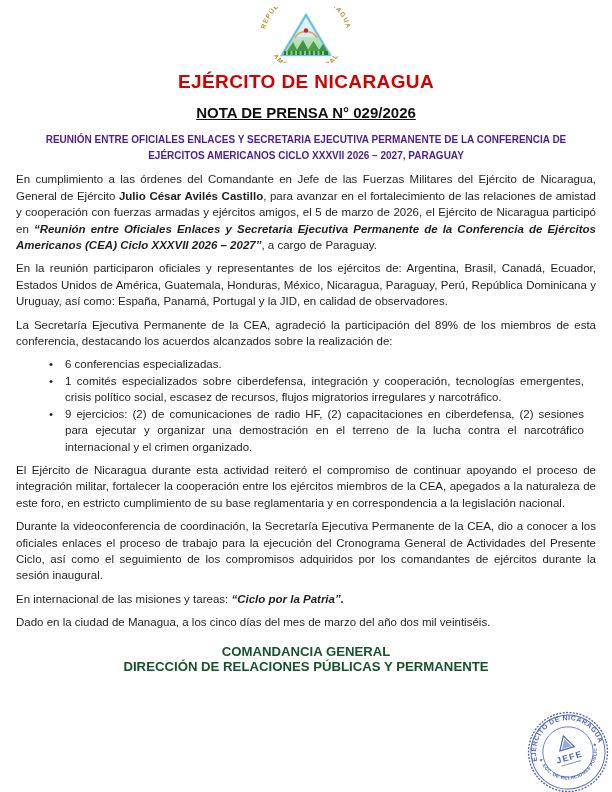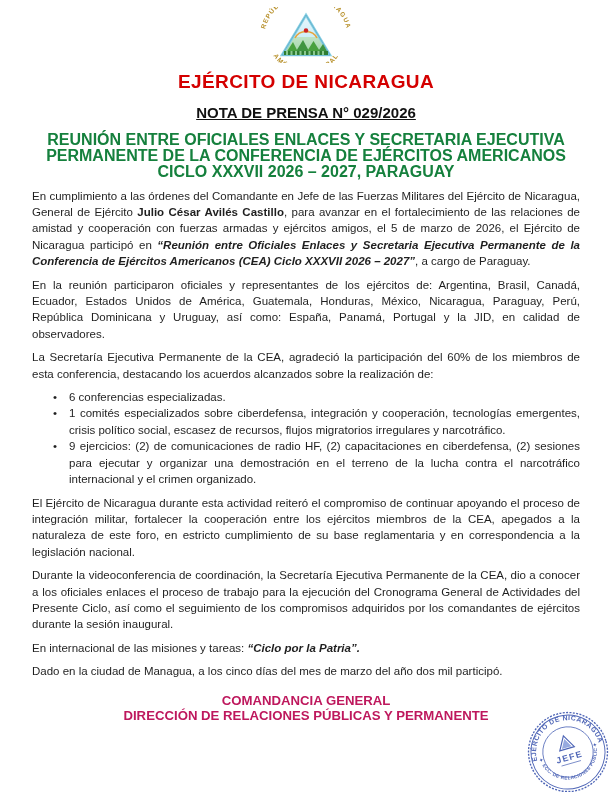--- a/index.html
+++ b/index.html
@@ -1,50 +1,50 @@
 <!DOCTYPE html>
 <html><head>
 <meta charset="utf-8">
 <style>
   html,body{margin:0;padding:0;background:#888;}
   .page{
     width:612px;height:792px;position:relative;margin:0 auto;
     background:#ffffff;font-family:"Liberation Sans",sans-serif;
     color:#1f1f1f;overflow:hidden;
   }
-  .content{padding:0 32px;}
+  .content{padding:0 16px;}
   .logo-wrap{text-align:center;padding-top:7px;height:56px;}
   .org-title{
     margin-top:8px;text-align:center;font-size:19px;font-weight:bold;
     color:#d40000;letter-spacing:.4px;line-height:21px;
   }
   .press-note{
     margin-top:13px;text-align:center;font-size:15px;font-weight:bold;
     color:#111;line-height:16px;
   }
   .press-note span{text-decoration:underline;}
   .headline{
-    margin:11px auto 0;width:556px;text-align:center;font-size:16px;
-    font-weight:bold;color:#15803d;line-height:16.2px;
+    margin:11px auto 0;width:556px;text-align:center;font-size:10px;
+    font-weight:bold;color:#4c1d95;line-height:16.2px;
   }
   p.body{
     font-size:11.5px;line-height:16.4px;text-align:justify;margin:7px 0;
   }
   .b{font-weight:bold;}
   .bi{font-weight:bold;font-style:italic;}
-  ul.bullets{margin:7px 0;padding:0 0 0 37px;list-style:none;}
+  ul.bullets{margin:7px 12px;padding:0 0 0 37px;list-style:none;}
   ul.bullets li{
     position:relative;font-size:11.5px;line-height:16.4px;text-align:justify;
   }
   ul.bullets li::before{
     content:"•";position:absolute;left:-16px;top:0;font-size:11.5px;
   }
   .footer{
     margin-top:13px;text-align:center;font-weight:bold;font-size:13.2px;
-    line-height:15.2px;color:#be185d;
+    line-height:15.2px;color:#14532d;
   }
   .seal{
     position:absolute;right:2px;bottom:-2px;width:84px;height:84px;
     transform:rotate(-16deg);opacity:.92;pointer-events:none;
   }
 </style>
 </head>
 <body>
 
 <div class="page">
@@ -102,36 +102,36 @@
   </div>
 
   <div class="headline">REUNIÓN ENTRE OFICIALES ENLACES Y SECRETARIA EJECUTIVA PERMANENTE DE LA CONFERENCIA DE EJÉRCITOS AMERICANOS CICLO XXXVII 2026 – 2027, PARAGUAY</div>
 
   <div class="content">
 
     <p class="body"><span>En cumplimiento a las órdenes del Comandante en Jefe de las Fuerzas Militares del Ejército de Nicaragua, General de Ejército </span><span class="b">Julio César Avilés Castillo</span><span>, para avanzar en el fortalecimiento de las relaciones de amistad y cooperación con fuerzas armadas y ejércitos amigos, el 5 de marzo de 2026, el Ejército de Nicaragua participó en </span><span class="bi">“Reunión entre Oficiales Enlaces y Secretaria Ejecutiva Permanente de la Conferencia de Ejércitos Americanos (CEA) Ciclo XXXVII 2026 – 2027”</span><span>, a cargo de Paraguay.</span></p>
 
     <p class="body">En la reunión participaron oficiales y representantes de los ejércitos de: Argentina, Brasil, Canadá, Ecuador, Estados Unidos de América, Guatemala, Honduras, México, Nicaragua, Paraguay, Perú, República Dominicana y Uruguay, así como: España, Panamá, Portugal y la JID, en calidad de observadores.</p>
 
-    <p class="body">La Secretaría Ejecutiva Permanente de la CEA, agradeció la participación del 60% de los miembros de esta conferencia, destacando los acuerdos alcanzados sobre la realización de:</p>
+    <p class="body">La Secretaría Ejecutiva Permanente de la CEA, agradeció la participación del 89% de los miembros de esta conferencia, destacando los acuerdos alcanzados sobre la realización de:</p>
 
     <ul class="bullets">
       <li>6 conferencias especializadas.</li>
       <li>1 comités especializados sobre ciberdefensa, integración y cooperación, tecnologías emergentes, crisis político social, escasez de recursos, flujos migratorios irregulares y narcotráfico.</li>
       <li>9 ejercicios: (2) de comunicaciones de radio HF, (2) capacitaciones en ciberdefensa, (2) sesiones para ejecutar y organizar una demostración en el terreno de la lucha contra el narcotráfico internacional y el crimen organizado.</li>
     </ul>
 
     <p class="body">El Ejército de Nicaragua durante esta actividad reiteró el compromiso de continuar apoyando el proceso de integración militar, fortalecer la cooperación entre los ejércitos miembros de la CEA, apegados a la naturaleza de este foro, en estricto cumplimiento de su base reglamentaria y en correspondencia a la legislación nacional.</p>
 
     <p class="body">Durante la videoconferencia de coordinación, la Secretaría Ejecutiva Permanente de la CEA, dio a conocer a los oficiales enlaces el proceso de trabajo para la ejecución del Cronograma General de Actividades del Presente Ciclo, así como el seguimiento de los compromisos adquiridos por los comandantes de ejércitos durante la sesión inaugural.</p>
 
     <p class="body"><span>En internacional de las misiones y tareas: </span><span class="bi">“Ciclo por la Patria”.</span></p>
 
 
-    <p class="body">Dado en la ciudad de Managua, a los cinco días del mes de marzo del año dos mil participó.</p>
+    <p class="body">Dado en la ciudad de Managua, a los cinco días del mes de marzo del año dos mil veintiséis.</p>
 
     <div class="footer">
       <div>COMANDANCIA GENERAL</div>
       <div>DIRECCIÓN DE RELACIONES PÚBLICAS Y PERMANENTE</div>
     </div>
   </div>
 
   <div class="seal">
     <svg width="84" height="84" viewBox="0 0 100 100">
       <defs>

